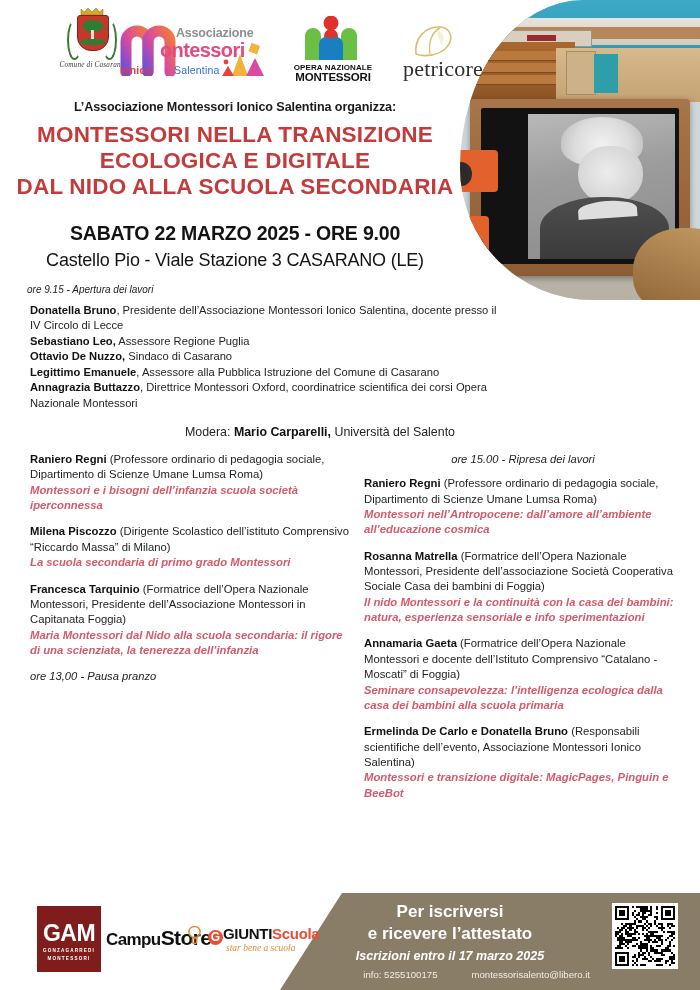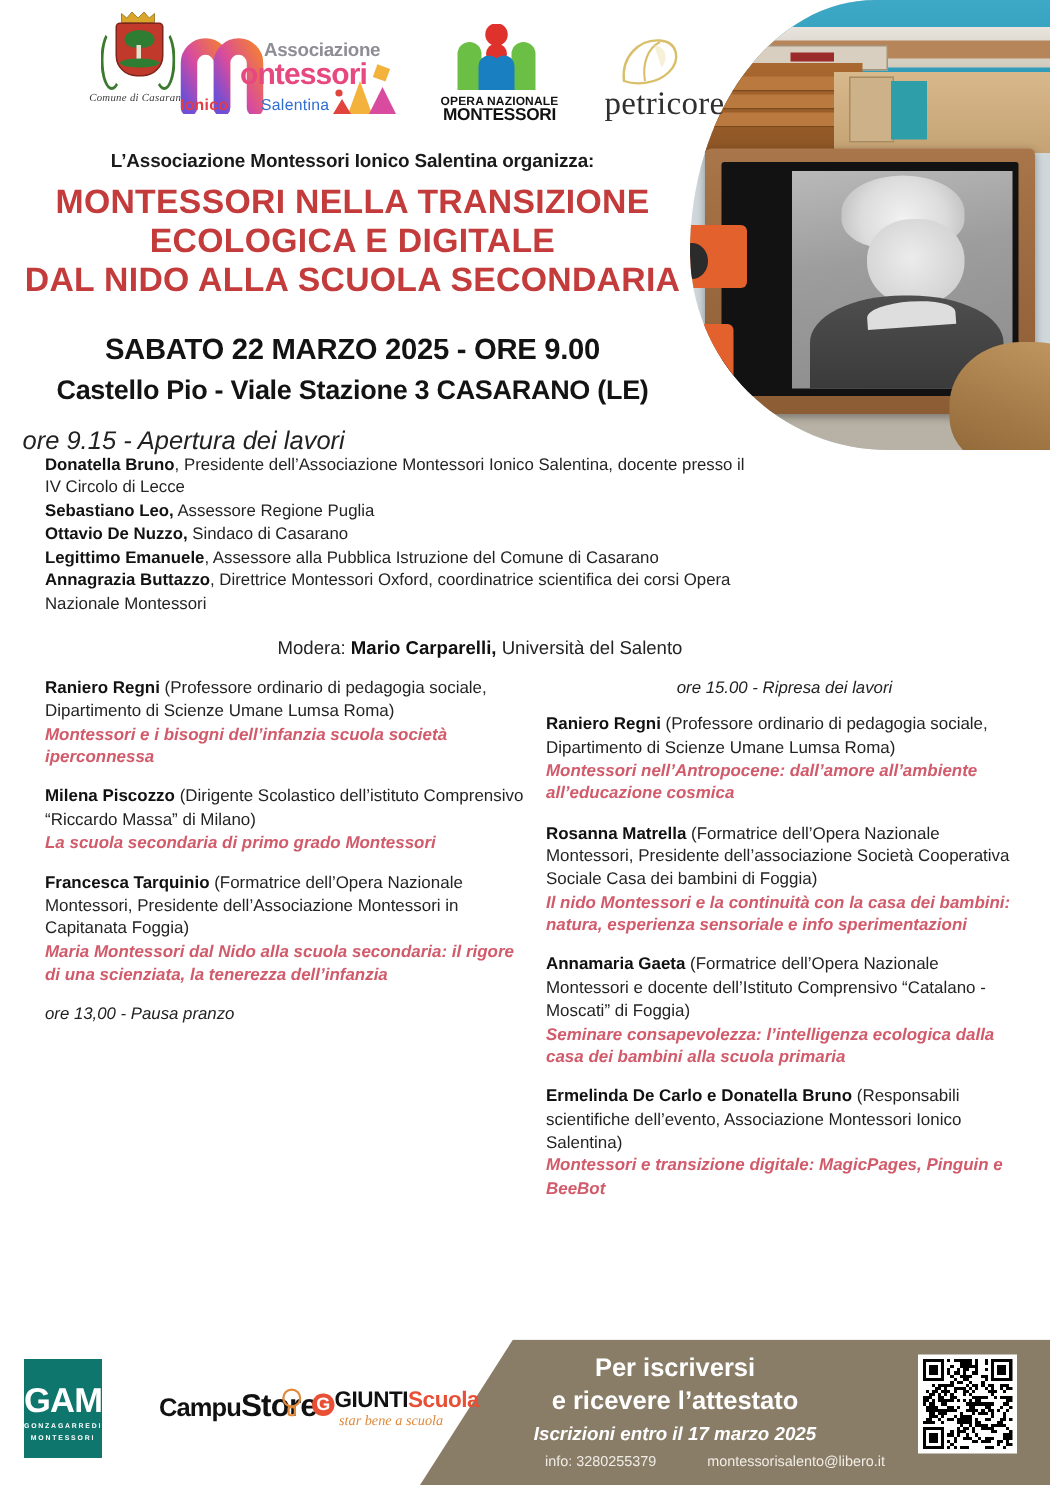--- a/index.html
+++ b/index.html
@@ -127,24 +127,24 @@
   .organizza{position:absolute;left:0;top:100px;width:470px;text-align:center;
     font-size:12.6px;font-weight:bold;color:#1a1a1a;letter-spacing:-.1px;}
   .title{position:absolute;left:0;top:122px;width:470px;text-align:center;
     color:#c33b3b;font-weight:bold;line-height:1.16;letter-spacing:.2px;}
   .t1{font-size:22.5px;}
   .t2{font-size:22.5px;}
   .t3{font-size:22.5px;}
   .when{position:absolute;left:0;top:222px;width:470px;text-align:center;
     font-weight:bold;color:#131313;font-size:19.5px;letter-spacing:-.2px;}
   .where{position:absolute;left:0;top:250px;width:470px;text-align:center;
-    font-weight:bold;color:#131313;font-size:18px;letter-spacing:-.2px;}
-
-  
-  .open-time{position:absolute;left:15px;top:284px;font-style:italic;font-size:17px;color:#222;}
+    font-weight:normal;color:#131313;font-size:18px;letter-spacing:-.2px;}
+
+  
+  .open-time{position:absolute;left:27px;top:284px;font-style:italic;font-size:10px;color:#222;}
   .open-list{position:absolute;left:30px;top:303px;width:475px;
     font-size:11.2px;line-height:1.38;color:#242424;}
   .open-list .nm{font-weight:bold;color:#121212;}
   .modera{position:absolute;left:0;top:425px;width:640px;text-align:center;
     font-size:12.4px;color:#242424;}
   .modera b{color:#101010;}
 
   
   .col{position:absolute;top:452px;font-size:11.3px;line-height:1.36;color:#232323;}
   .colL{left:30px;width:322px;}
@@ -156,21 +156,21 @@
   .pausa{font-style:italic;font-size:11.2px;color:#222;margin-top:4px;}
 
   
   .footer{position:absolute;left:0;top:893px;width:700px;height:97px;background:#ffffff;}
   .footer-band{
     position:absolute;right:0;top:0;width:420px;height:97px;
     background:#8a7d68;
     clip-path:polygon(62px 0, 420px 0, 420px 97px, 0 97px);
   }
   .foot-logos{position:absolute;left:0;top:0;width:360px;height:97px;}
-  .gam{position:absolute;left:16px;top:13px;width:52px;height:66px;background:#0f766e;}
+  .gam{position:absolute;left:37px;top:13px;width:64px;height:66px;background:#7f1d1d;}
   .gam-txt{position:absolute;left:0;top:14px;width:100%;text-align:center;
     color:#fff;font-weight:bold;font-size:23px;letter-spacing:-.5px;}
   .gam-sub1{position:absolute;left:0;top:42px;width:100%;text-align:center;
     color:#fff;font-size:4.6px;letter-spacing:1.2px;font-weight:bold;}
   .gam-sub2{position:absolute;left:0;top:50px;width:100%;text-align:center;
     color:#fff;font-size:4.6px;letter-spacing:1.2px;font-weight:bold;}
   .campu{position:absolute;left:106px;top:33px;font-weight:bold;font-size:17px;color:#111;letter-spacing:-.6px;}
   .campu .big{font-size:21px;}
   .campu-bulb{position:absolute;left:188px;top:32px;width:13px;height:20px;}
   .giunti{position:absolute;left:208px;top:32px;}
@@ -376,21 +376,21 @@
       <div class="giunti-tag">star bene a scuola</div>
     </div>
 
     <div class="foot-cta">
       <div class="cta1">Per iscriversi</div>
       <div class="cta2">e ricevere l’attestato</div>
       <div class="cta3">Iscrizioni entro  il 17 marzo 2025</div>
     </div>
 
     <div class="foot-contact">
-      <span>info: 3280255379</span>
+      <span>info: 5255100175</span>
       <span>montessorisalento@libero.it</span>
     </div>
 
     <div class="qr">
       <svg viewBox="0 0 29 29" shape-rendering="crispEdges">
         <rect width="29" height="29" fill="#fff"></rect>
         <g fill="#000" id="qrcells">
             <rect x="0" y="0" width="7" height="7"></rect>
             <rect x="1" y="1" width="5" height="5" fill="#fff"></rect>
             <rect x="2" y="2" width="3" height="3"></rect>

